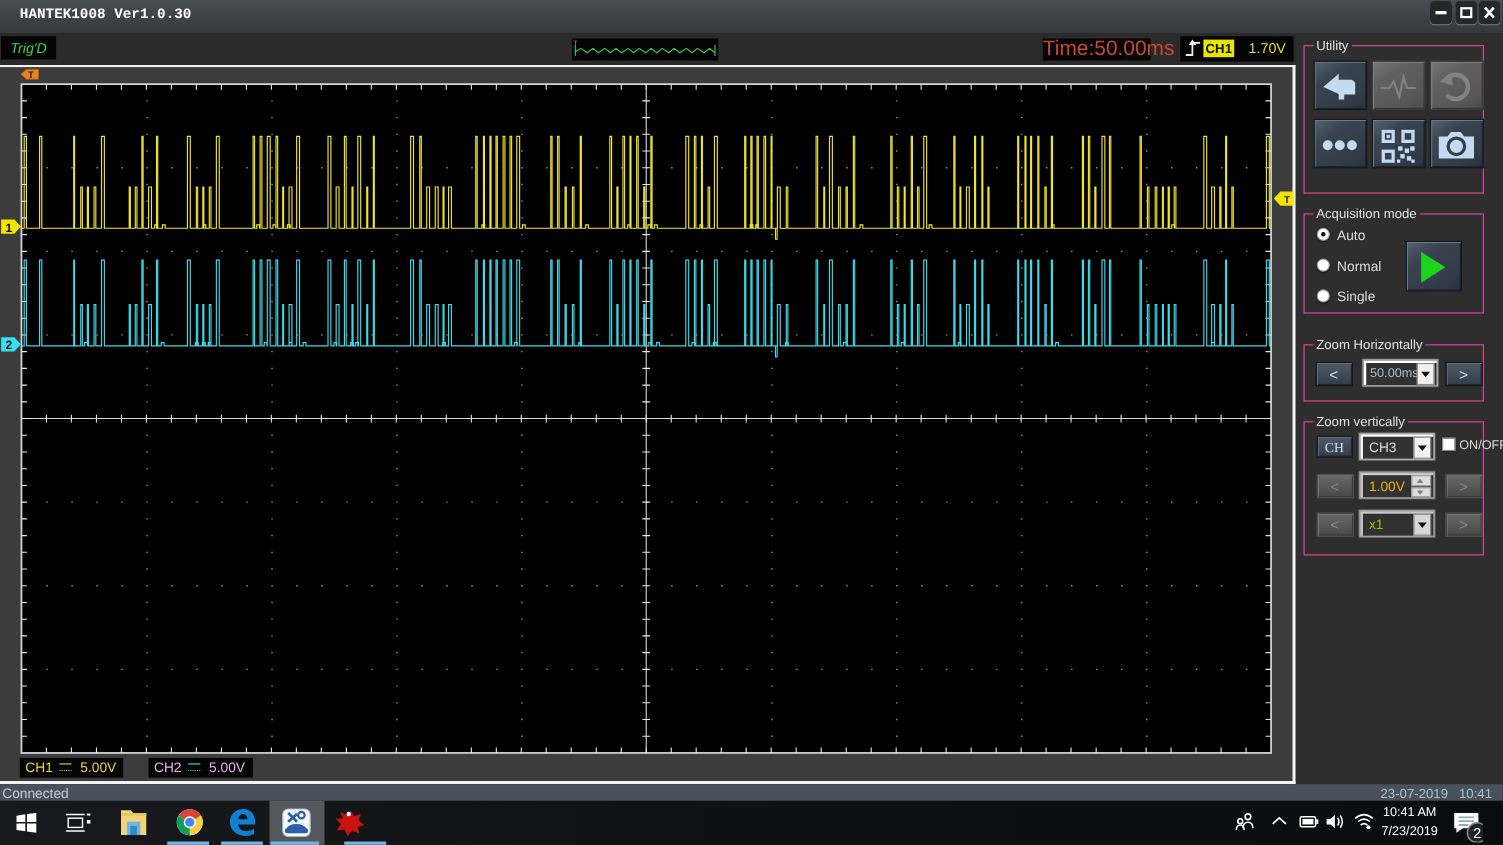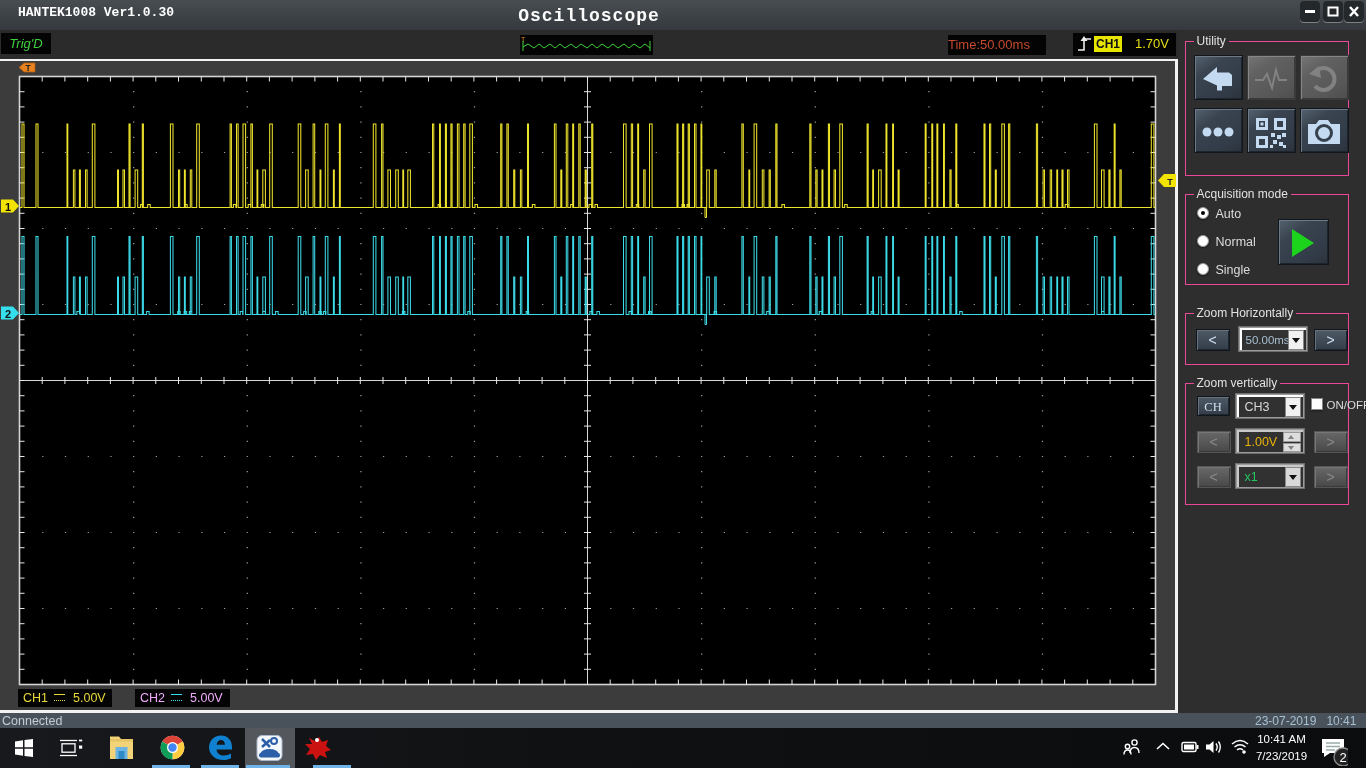--- a/index.html
+++ b/index.html
@@ -16,22 +16,22 @@
 .winbtn { top:1px; width:20px; height:21px; background:#24282a; border-radius:4px;
   color:#fff; text-align:center; box-shadow:0 1px 0 rgba(255,255,255,.35); }
 .winbtn svg { display:block; margin:0 auto; }
 
 
 #trigbar { left:0; top:30px; width:1178px; height:29px; background:#2b2b2b; }
 .blackbox { position:absolute; background:#040404; color:#ddd; }
 #trigd { left:1px; top:3px; width:50px; height:21px; color:#3fd23f; font-size:13px;
   line-height:21px; text-align:center;font-style:italic; }
 #preview { left:520px; top:5px; width:133px; height:20px; }
-#timebox { left:948px; top:5px; width:98px; height:20px; color:#c64a2e; font-size:13px;
-  line-height:20px; text-align:left; }
+#timebox { left:948px; top:5px; width:98px; height:20px; color:#c64a2e; font-size:19px;
+  line-height:20px; text-align:right; }
 #triginfo { left:1073px; top:3px; width:103px; height:23px; }
 #ch1chip { position:absolute; left:21px; top:3px; width:28px; height:16px; background:#e8e600;
   color:#111; font-size:12px; font-weight:bold; text-align:center; line-height:16px; }
 #trigv { position:absolute; left:62px; top:3px; color:#e4df17; font-size:13px; line-height:16px; }
 
 
 #scope { left:0; top:59px; width:1178px; height:654px; }
 .chlabel { position:absolute; top:630px; height:18px; background:#040404;
   font-size:12.5px; line-height:18px; }
 #ch1label { left:18px; width:94px; color:#e8d83a; }
@@ -78,21 +78,20 @@
 #taskbar { left:0; top:728px; width:1366px; height:40px;
   background:linear-gradient(90deg,#17191c 0%, #101113 40%, #0b0c0e 100%); }
 .tbtn { position:absolute; top:0; width:47px; height:40px; }
 .underline { position:absolute; top:37px; height:3px; background:#6fb3e8; }
 #traytime { position:absolute; left:1253px; top:3px; width:57px; color:#fff;
   font-size:11.5px; text-align:center; line-height:16.5px; }
 </style></head>
 <body>
 <div class="abs" id="titlebar">
   <div class="abs" id="apptitle">HANTEK1008 Ver1.0.30</div>
-  <div class="abs" id="maintitle">Oscilloscope</div>
   <div class="abs winbtn" style="left:1300px;">
       <svg width="20" height="21">
         <rect x="5" y="9" width="10" height="3" fill="#fff"></rect>
       </svg>
     </div>
   <div class="abs winbtn" style="left:1323px;">
       <svg width="20" height="21">
         <rect x="5.5" y="6.5" width="9" height="8" fill="none" stroke="#fff" stroke-width="2"></rect>
       </svg>
     </div>
@@ -263,21 +262,21 @@
           <div style="position:absolute;left:4px;top:1.5px;border:3.5px solid transparent;border-bottom:4px solid #808080;border-top:none;"></div>
         </div>
       <div style="position:absolute; right:2px; top:12.5px; width:18px; height:9.5px; background:#ddd; border:1px solid #999;">
           <div style="position:absolute;left:4px;top:2px;border:3.5px solid transparent;border-top:4px solid #808080;border-bottom:none;"></div>
         </div>
     </div>
     <div class="sbtn dis" style="left:128px; top:47px;">&gt;</div>
 
     <div class="sbtn dis" style="left:11px; top:82px;">&lt;</div>
     <div class="combo" style="left:50px; top:80px; width:68px; height:24px; background:#c9c9c9;">
-      <div class="field" style="left:2px; top:2px; width:64px; height:20px; line-height:20px; padding-left:6px; color:#22c55e;">x1</div>
+      <div class="field" style="left:2px; top:2px; width:64px; height:20px; line-height:20px; padding-left:6px; color:#84cc16;">x1</div>
       <div class="carrow" style="right:2px; top:2px; width:16px; height:20px; background:#d8d8d8;"></div>
     </div>
     <div class="sbtn dis" style="left:128px; top:82px;">&gt;</div>
   </div>
 </div>
 
 <div class="abs" id="statusbar">
   <span style="position:absolute; left:2px; top:1px;">Connected</span>
   <span style="position:absolute; left:1255px; top:1px; color:#a6c0d2; font-size:12px;">23-07-2019&nbsp;&nbsp;&nbsp;10:41</span>
 </div>

